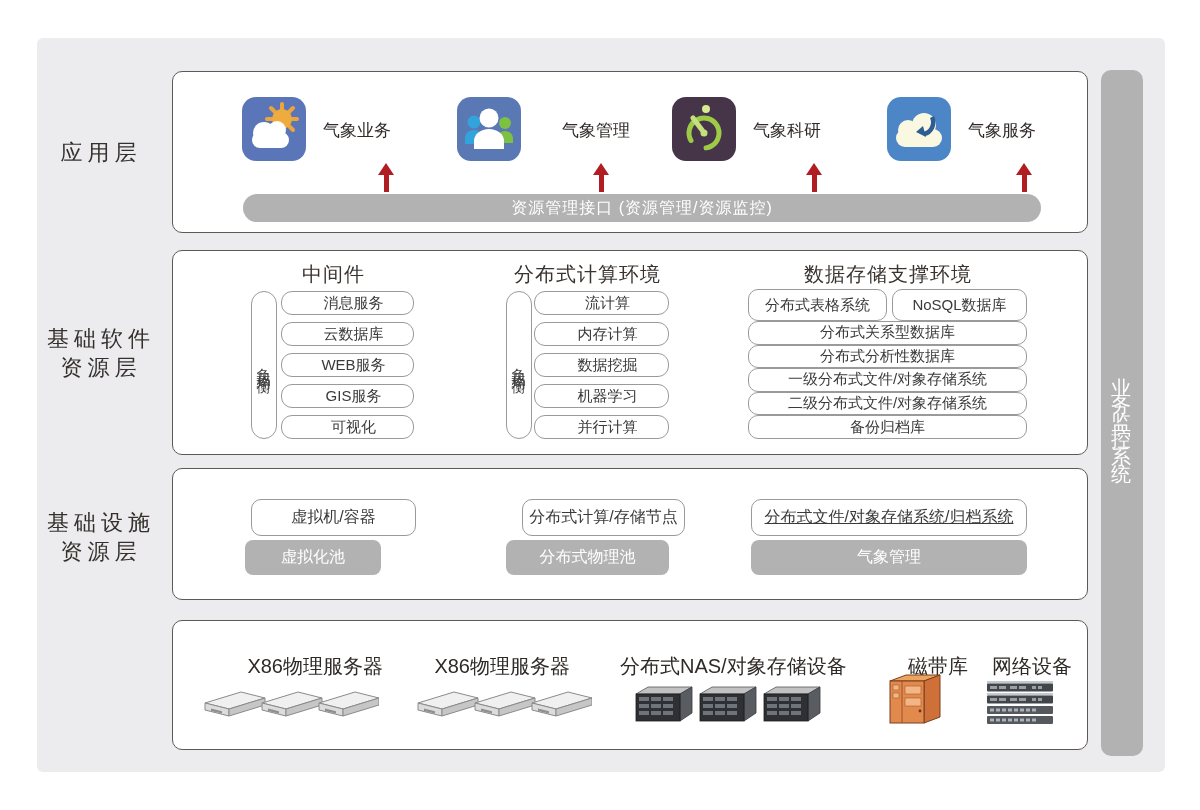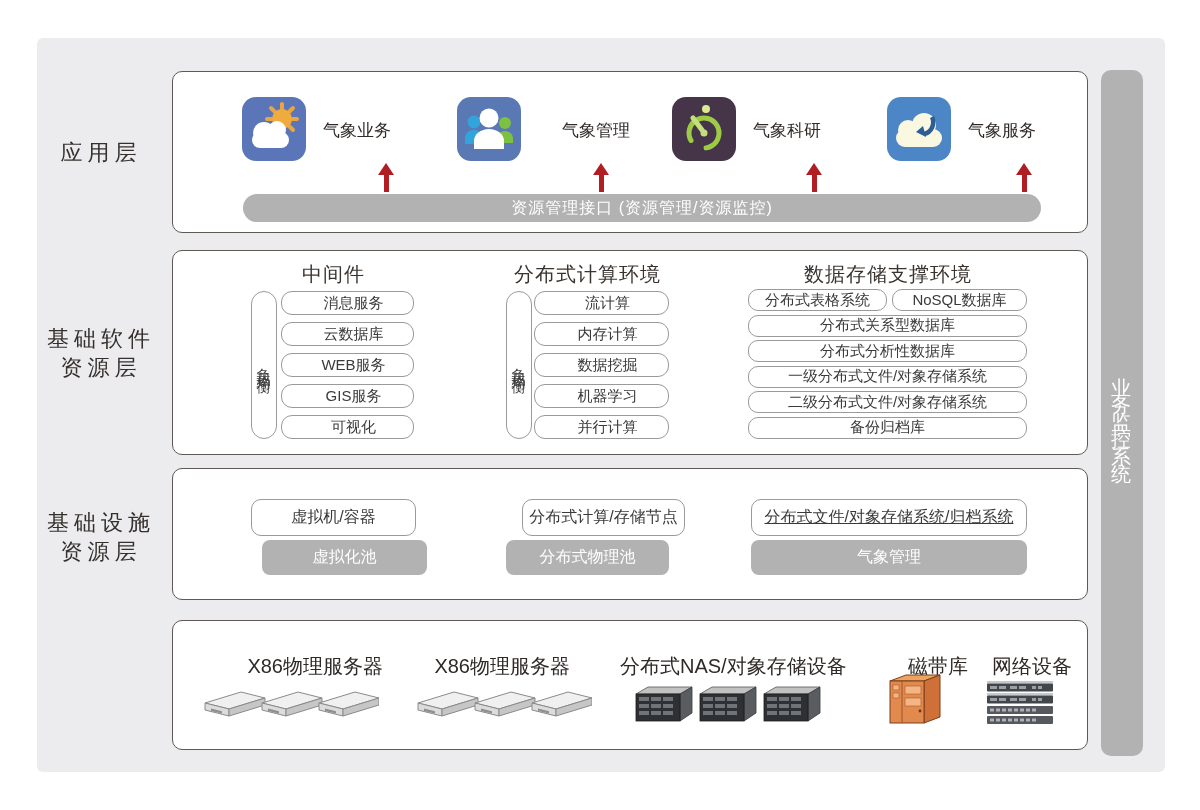--- a/index.html
+++ b/index.html
@@ -41,21 +41,21 @@
     border:1.5px solid #9a9a9a; border-radius:13px; background:#fff;
     display:flex; align-items:center; justify-content:center; }
   .lb-box span { writing-mode:vertical-rl; font-size:14px; letter-spacing:4px; color:#3a3a3a; }
   .item-col { position:absolute; top:40px; height:148px; display:flex; flex-direction:column; justify-content:space-between; }
   .sbox { border:1.5px solid #9a9a9a; border-radius:11px; background:#fff;
     display:flex; align-items:center; justify-content:center;
     font-size:15px; color:#3a3a3a; white-space:nowrap; }
   .item-col .sbox { height:24px;padding-left:12px; }
   .storage-col { position:absolute; left:575px; top:38px; width:279px; height:150px;
     display:flex; flex-direction:column; justify-content:space-between; }
-  .storage-col .sbox { height:22px; border-radius:10px; }
+  .storage-col .sbox { height:32px; border-radius:10px; }
   .storage-row1 { display:flex; justify-content:space-between; }
   .storage-row1 .sbox:first-child { width:139px; }
   .storage-row1 .sbox:last-child { width:135px; }
 
   
   .res-box { position:absolute; top:30px; height:37px; border:1.5px solid #9a9a9a; border-radius:10px;
     background:#fff; display:flex; align-items:center; justify-content:center; font-size:16px; color:#3a3a3a; }
   .pool-box { position:absolute; top:71px; height:35px; border-radius:8px; background:#b2b2b2;
     display:flex; align-items:center; justify-content:center; font-size:16px; color:#ffffff; }
 
@@ -191,21 +191,21 @@
       <div class="sbox">分布式关系型数据库</div>
       <div class="sbox">分布式分析性数据库</div>
       <div class="sbox">一级分布式文件/对象存储系统</div>
       <div class="sbox">二级分布式文件/对象存储系统</div>
       <div class="sbox">备份归档库</div>
     </div>
   </div>
 
   <div class="panel" id="panel-infra">
     <div class="res-box" style="left:78px; width:165px;">虚拟机/容器</div>
-    <div class="pool-box" style="left:89px; width:165px;">虚拟化池</div>
+    <div class="pool-box" style="left:72px; width:136px;">虚拟化池</div>
     <div class="res-box" style="left:333px; width:163px;margin-left:16px;">分布式计算/存储节点</div>
     <div class="pool-box" style="left:333px; width:163px;">分布式物理池</div>
     <div class="res-box" style="left:578px; width:276px;text-decoration:underline;">分布式文件/对象存储系统/归档系统</div>
     <div class="pool-box" style="left:578px; width:276px;">气象管理</div>
   </div>
 
   <div class="panel" id="panel-hw">
     <div class="hw-label" style="left:30px;  width:180px;">X86物理服务器</div>
     <div class="hw-label" style="left:217px; width:180px;">X86物理服务器</div>
     <div class="hw-label" style="left:447px; width:205px;">分布式NAS/对象存储设备</div>

